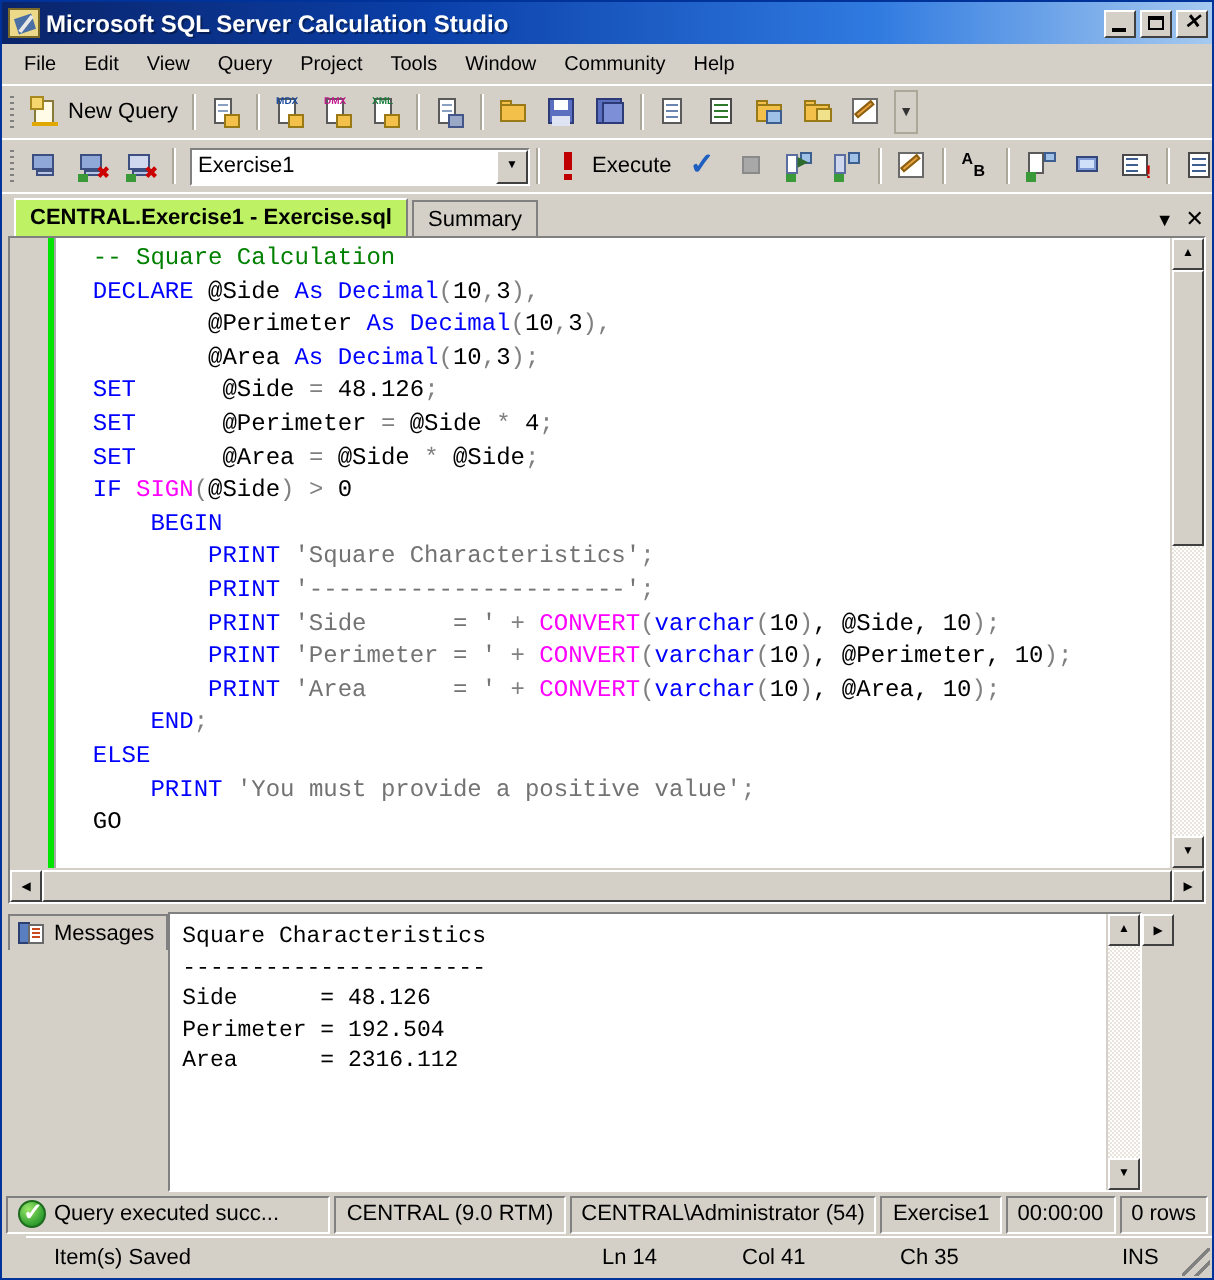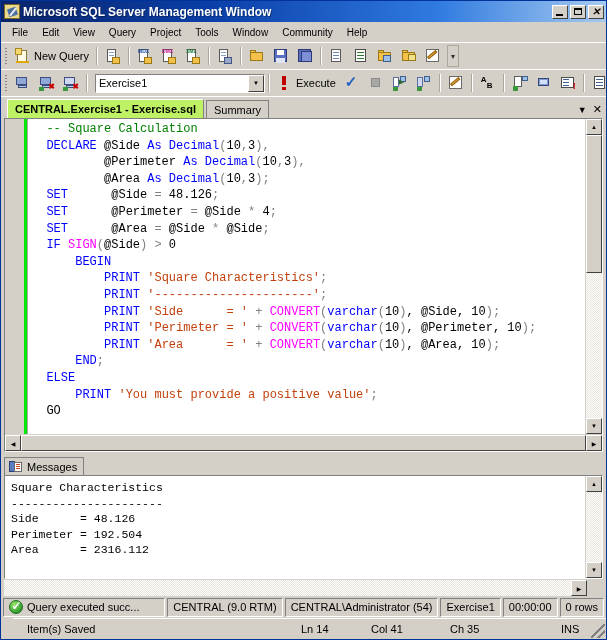--- a/index.html
+++ b/index.html
@@ -232,21 +232,21 @@
   .code {
     flex: 1 1 auto; background: #fff; overflow: hidden;
     font-family: "Liberation Mono", "DejaVu Sans Mono", monospace;
     font-size: 12px; line-height: 16.6px;
     padding: 2px 0 0 4px;
     white-space: pre;
     position: relative;
   }
   .code .k { color: #0000ff; }
   .code .cm { color: #008000; }
-  .code .str { color: #c2410c; }
+  .code .str { color: #737373; }
   .code .fn { color: #ff00ff; }
   .code .op { color: #808080; }
   .code .pl { color: #000000; }
 
   
   .vsb {
     width: 16px; flex: none; background: #d4d0c8;
     display: flex; flex-direction: column;
     border-left: 1px solid #d4d0c8;
   }
@@ -272,21 +272,21 @@
   }
   .hsb .sb-arrow { width: 16px; height: 16px; }
   .hsb .sb-thumb { height: 16px; }
 
   
   .splitter { height: 4px; flex: none; background: #d4d0c8; }
 
   
   .results {
     flex: none; height: 140px;
-    display: flex; flex-direction: column;
+    display: flex; flex-direction: row;
     margin: 0 3px;
   }
   .restabs { height: 19px; display: flex; align-items: flex-end; flex: none; }
   .rtab {
     height: 18px; display: flex; align-items: center; gap: 4px;
     padding: 0 6px 0 4px; font-size: 11px;
     background: #d4d0c8;
     border: 1px solid #808080; border-bottom: none;
     box-sizing: border-box; cursor: default;
   }
@@ -346,21 +346,21 @@
       linear-gradient(135deg, transparent 70%, #808080 70%, #808080 80%, transparent 80%);
   }
 </style>
 </head>
 <body>
 
 <div id="app">
 
   <div class="titlebar">
     <div class="title-icon"></div>
-    <div class="title-text">Microsoft SQL Server Management Window</div>
+    <div class="title-text">Microsoft SQL Server Calculation Studio</div>
     <div class="wbtns">
       <div class="wbtn min">
           <i></i>
         </div>
       <div class="wbtn max">
           <i></i>
         </div>
       <div class="wbtn close">
           <i>✕</i>
         </div>

